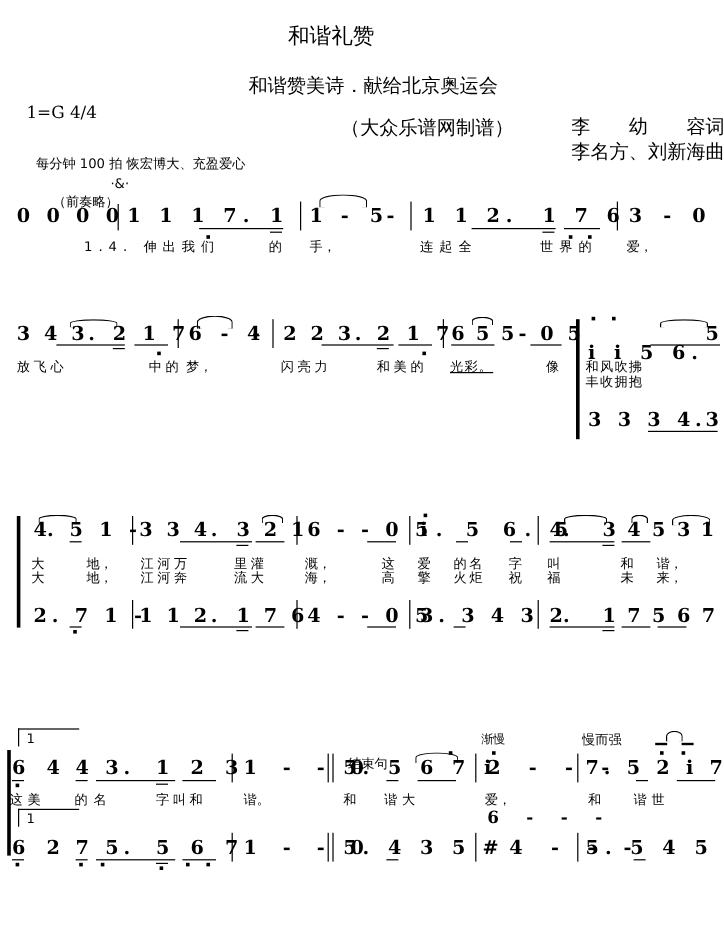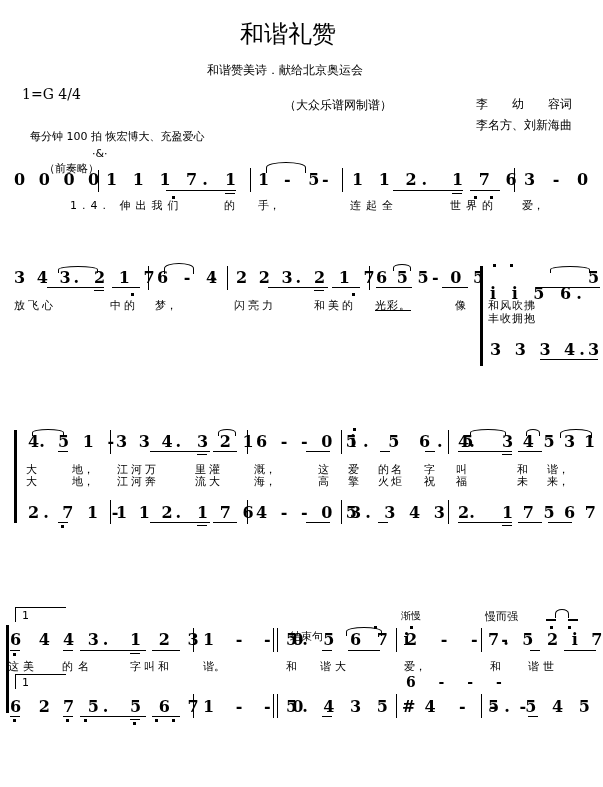--- a/index.html
+++ b/index.html
@@ -1,20 +1,20 @@
 <!DOCTYPE html>
 <html><head>
 <meta charset="utf-8">
 <style>
   html, body { margin:0; padding:0; background:#fff; }
   body { width:603px; height:787px; position:relative; overflow:hidden; color:#000;
          font-family: "DejaVu Sans", sans-serif; }
   .abs { position:absolute; white-space:nowrap; }
-  .title { font-family:"DejaVu Serif", serif; font-size:24px; }
-  .sub { font-size:12px; }
+  .title { font-family:"DejaVu Serif", serif; font-size:18px; }
+  .sub { font-size:16px; }
   .small { font-size:11px; }
   .key { font-family:"DejaVu Serif", serif; font-size:14px; }
   .note { font-family:"DejaVu Serif", serif; font-weight:bold; font-size:16px; letter-spacing:0; }
   .lyr { font-size:11px; }
   .bar { position:absolute; width:1px; background:#000; }
   .thick { position:absolute; width:3px; background:#000; }
   .ul { position:absolute; height:1px; background:#000; }
   .dot { position:absolute; width:3px; height:3px; background:#000; }
   .slur { position:absolute; border:1px solid #000; border-bottom:none; border-radius:50% 50% 0 0; }
   .volta { position:absolute; border-left:1px solid #000; border-top:1px solid #000; }
@@ -91,21 +91,21 @@
   <div class="ul" style="left:442px;top:287px;width:26px;"></div>
   <div class="thick" style="left:480px;top:266px;height:100px;"></div>
   <div class="abs note" style="left:490px;top:284px;letter-spacing:5px;">i i 5 6.</div>
   <div class="dot" style="left:493px;top:264px;"></div>
   <div class="dot" style="left:510px;top:264px;"></div>
   <div class="ul" style="left:542px;top:287px;width:58px;"></div>
   <div class="slur" style="left:550px;top:266px;width:38px;height:6px;"></div>
   <div class="abs note" style="left:588px;top:268px;">5</div>
 
   <div class="abs lyr" style="left:14px;top:298px;letter-spacing:3px;">放飞心</div>
-  <div class="abs lyr" style="left:110px;top:298px;letter-spacing:3px;">中的</div>
+  <div class="abs lyr" style="left:124px;top:298px;letter-spacing:3px;">中的</div>
   <div class="abs lyr" style="left:155px;top:298px;">梦，</div>
   <div class="abs lyr" style="left:234px;top:298px;letter-spacing:3px;">闪亮力</div>
   <div class="abs lyr" style="left:314px;top:298px;letter-spacing:3px;">和美的</div>
   <div class="abs lyr" style="left:375px;top:298px;letter-spacing:1px;text-decoration:underline;">光彩。</div>
   <div class="abs lyr" style="left:455px;top:298px;">像</div>
   <div class="abs lyr" style="left:488px;top:298px;letter-spacing:1px;">和风吹拂</div>
   <div class="abs lyr" style="left:488px;top:311px;letter-spacing:1px;">丰收拥抱</div>
 
   <div class="abs note" style="left:490px;top:340px;letter-spacing:4px;">3 3 3 4.</div>
   <div class="ul" style="left:540px;top:359px;width:58px;"></div>

